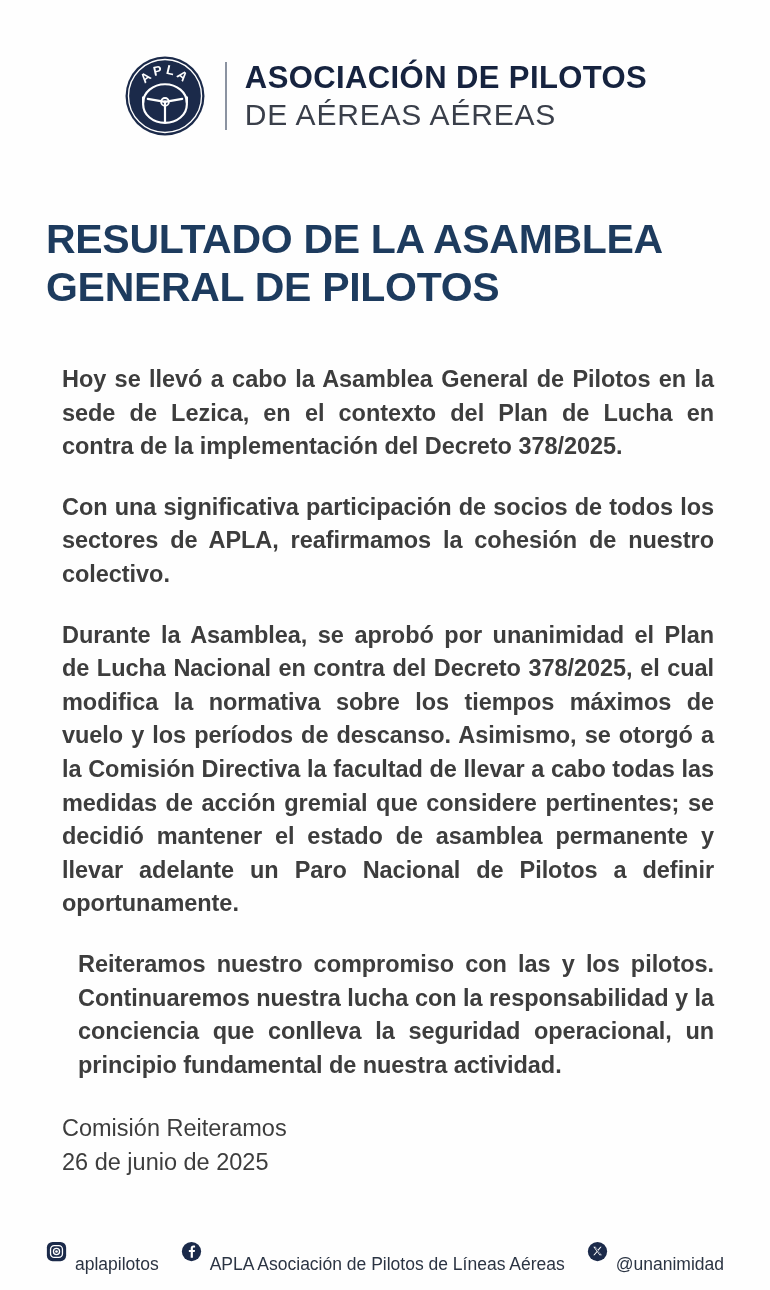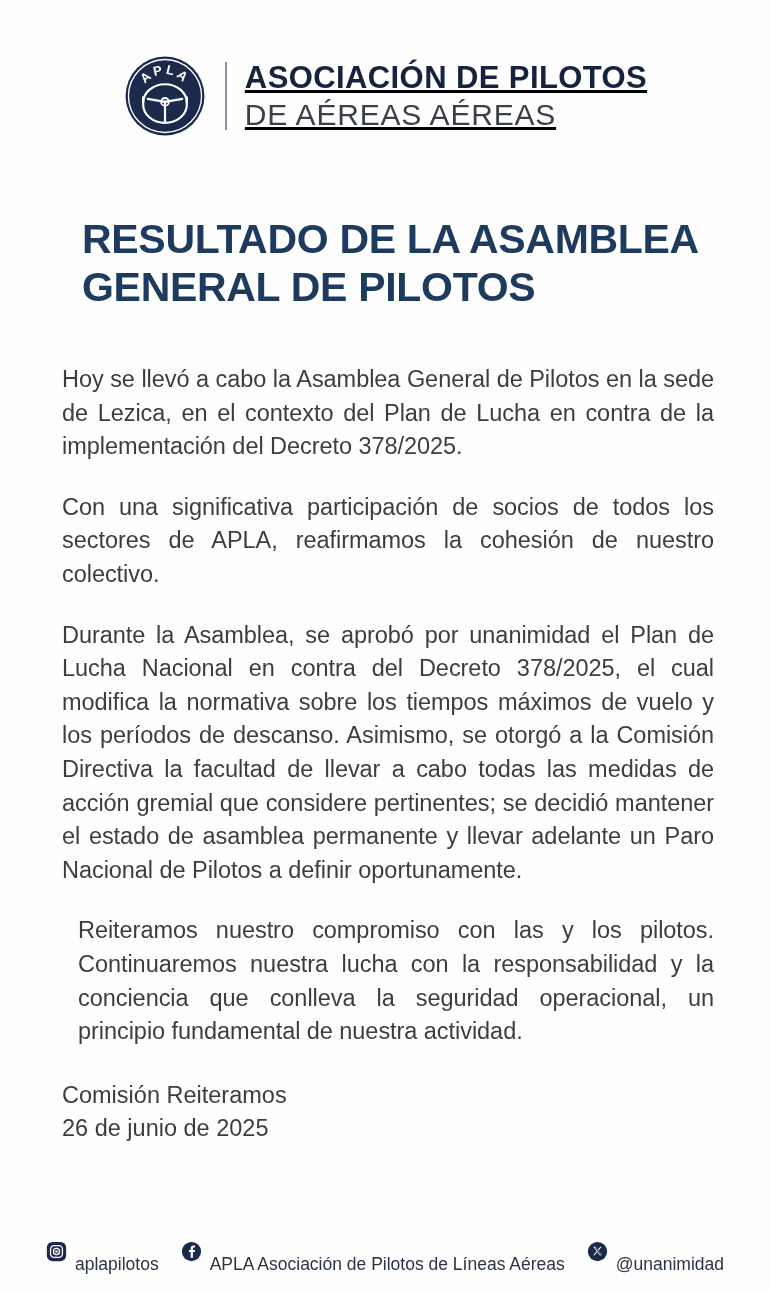--- a/index.html
+++ b/index.html
@@ -48,21 +48,20 @@
     background: #8b93a1;
     margin-left: 18px;
     margin-right: 18px;
     flex: 0 0 2px;
   }
 
   .header-text {
     display: flex;
     flex-direction: column;
     justify-content: center;
-    text-decoration: underline;
   }
   .org-line1 {
     font-size: 31px;
     font-weight: 700;
     letter-spacing: 0.4px;
     color: #16233f;
     line-height: 1.12;
     white-space: nowrap;
   }
   .org-line2 {
@@ -70,42 +69,42 @@
     font-weight: 400;
     letter-spacing: 0.8px;
     color: #3a3f4a;
     line-height: 1.12;
     margin-top: 2px;
     white-space: nowrap;
   }
 
   
   .title {
-    margin: 70px 56px 0 82px;
+    margin: 70px 56px 0 46px;
     font-size: 41px;
     font-weight: 700;
     line-height: 1.16;
     letter-spacing: -0.3px;
     color: #1d3b5e;
     text-transform: uppercase;
   }
 
   
   .body-copy {
     margin: 52px 56px 0 62px;
     color: #3d3d3d;
   }
   .body-copy p {
     margin: 0 0 27px 0;
     font-size: 23.5px;
     line-height: 1.43;
     text-align: justify;
     text-justify: inter-word;
     letter-spacing: -0.05px;
-    font-weight: 400;
+    font-weight: 700;
   }
   .body-copy p.last-para { margin-bottom: 30px; margin-left: 16px; }
 
   .signature {
     margin: 0;
     font-size: 23.5px;
     line-height: 1.43;
     color: #3d3d3d;
     text-align: left;
   }

